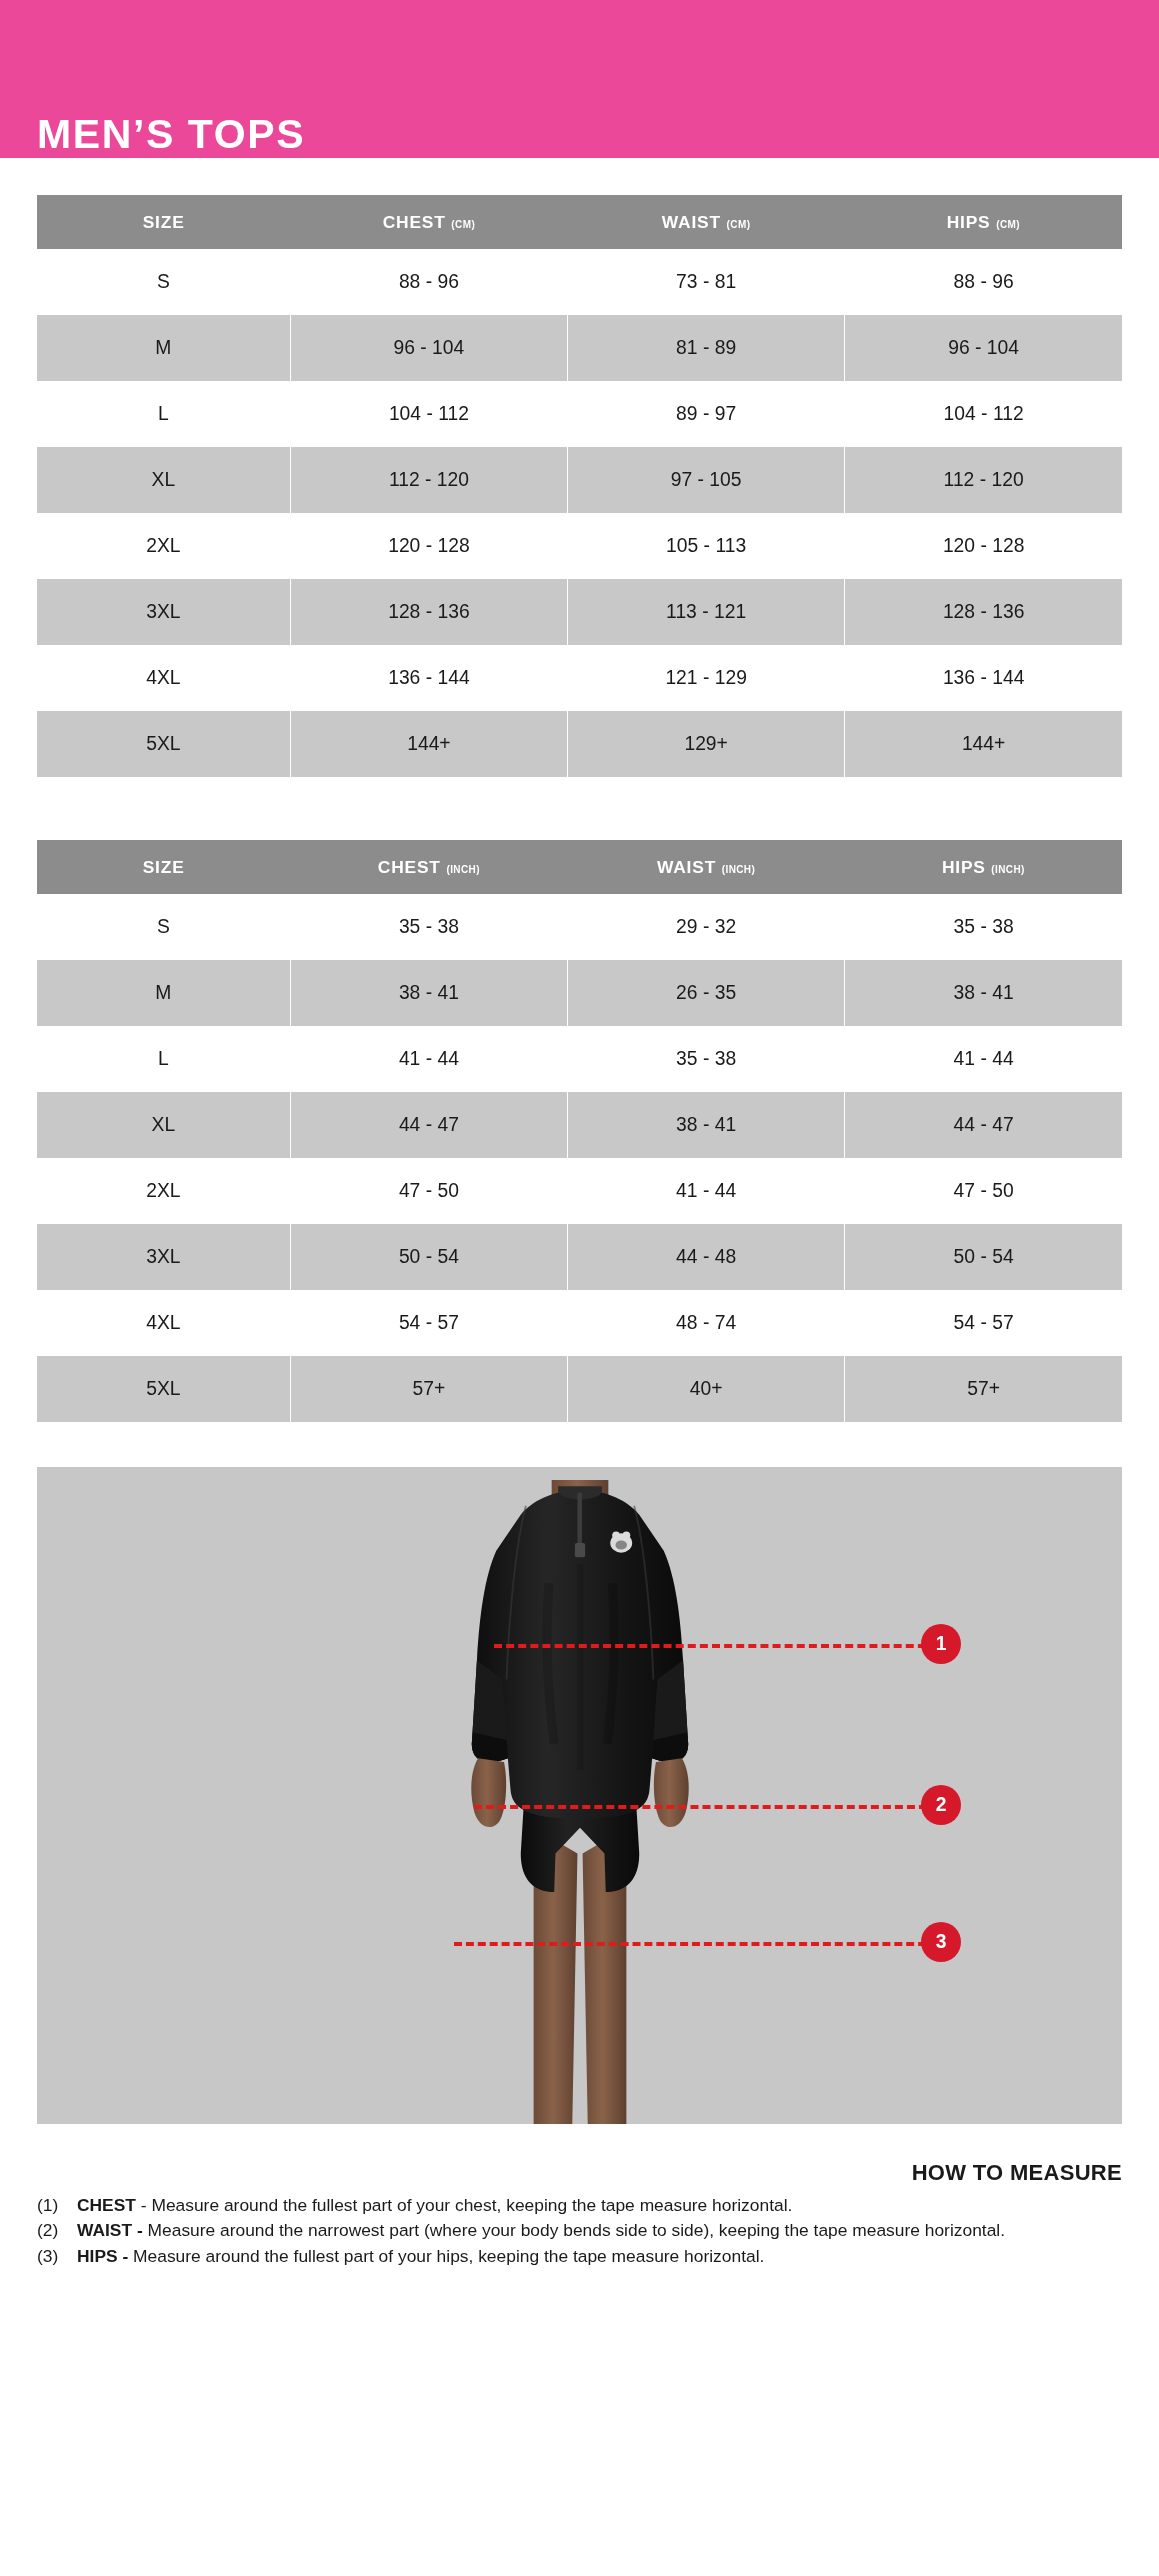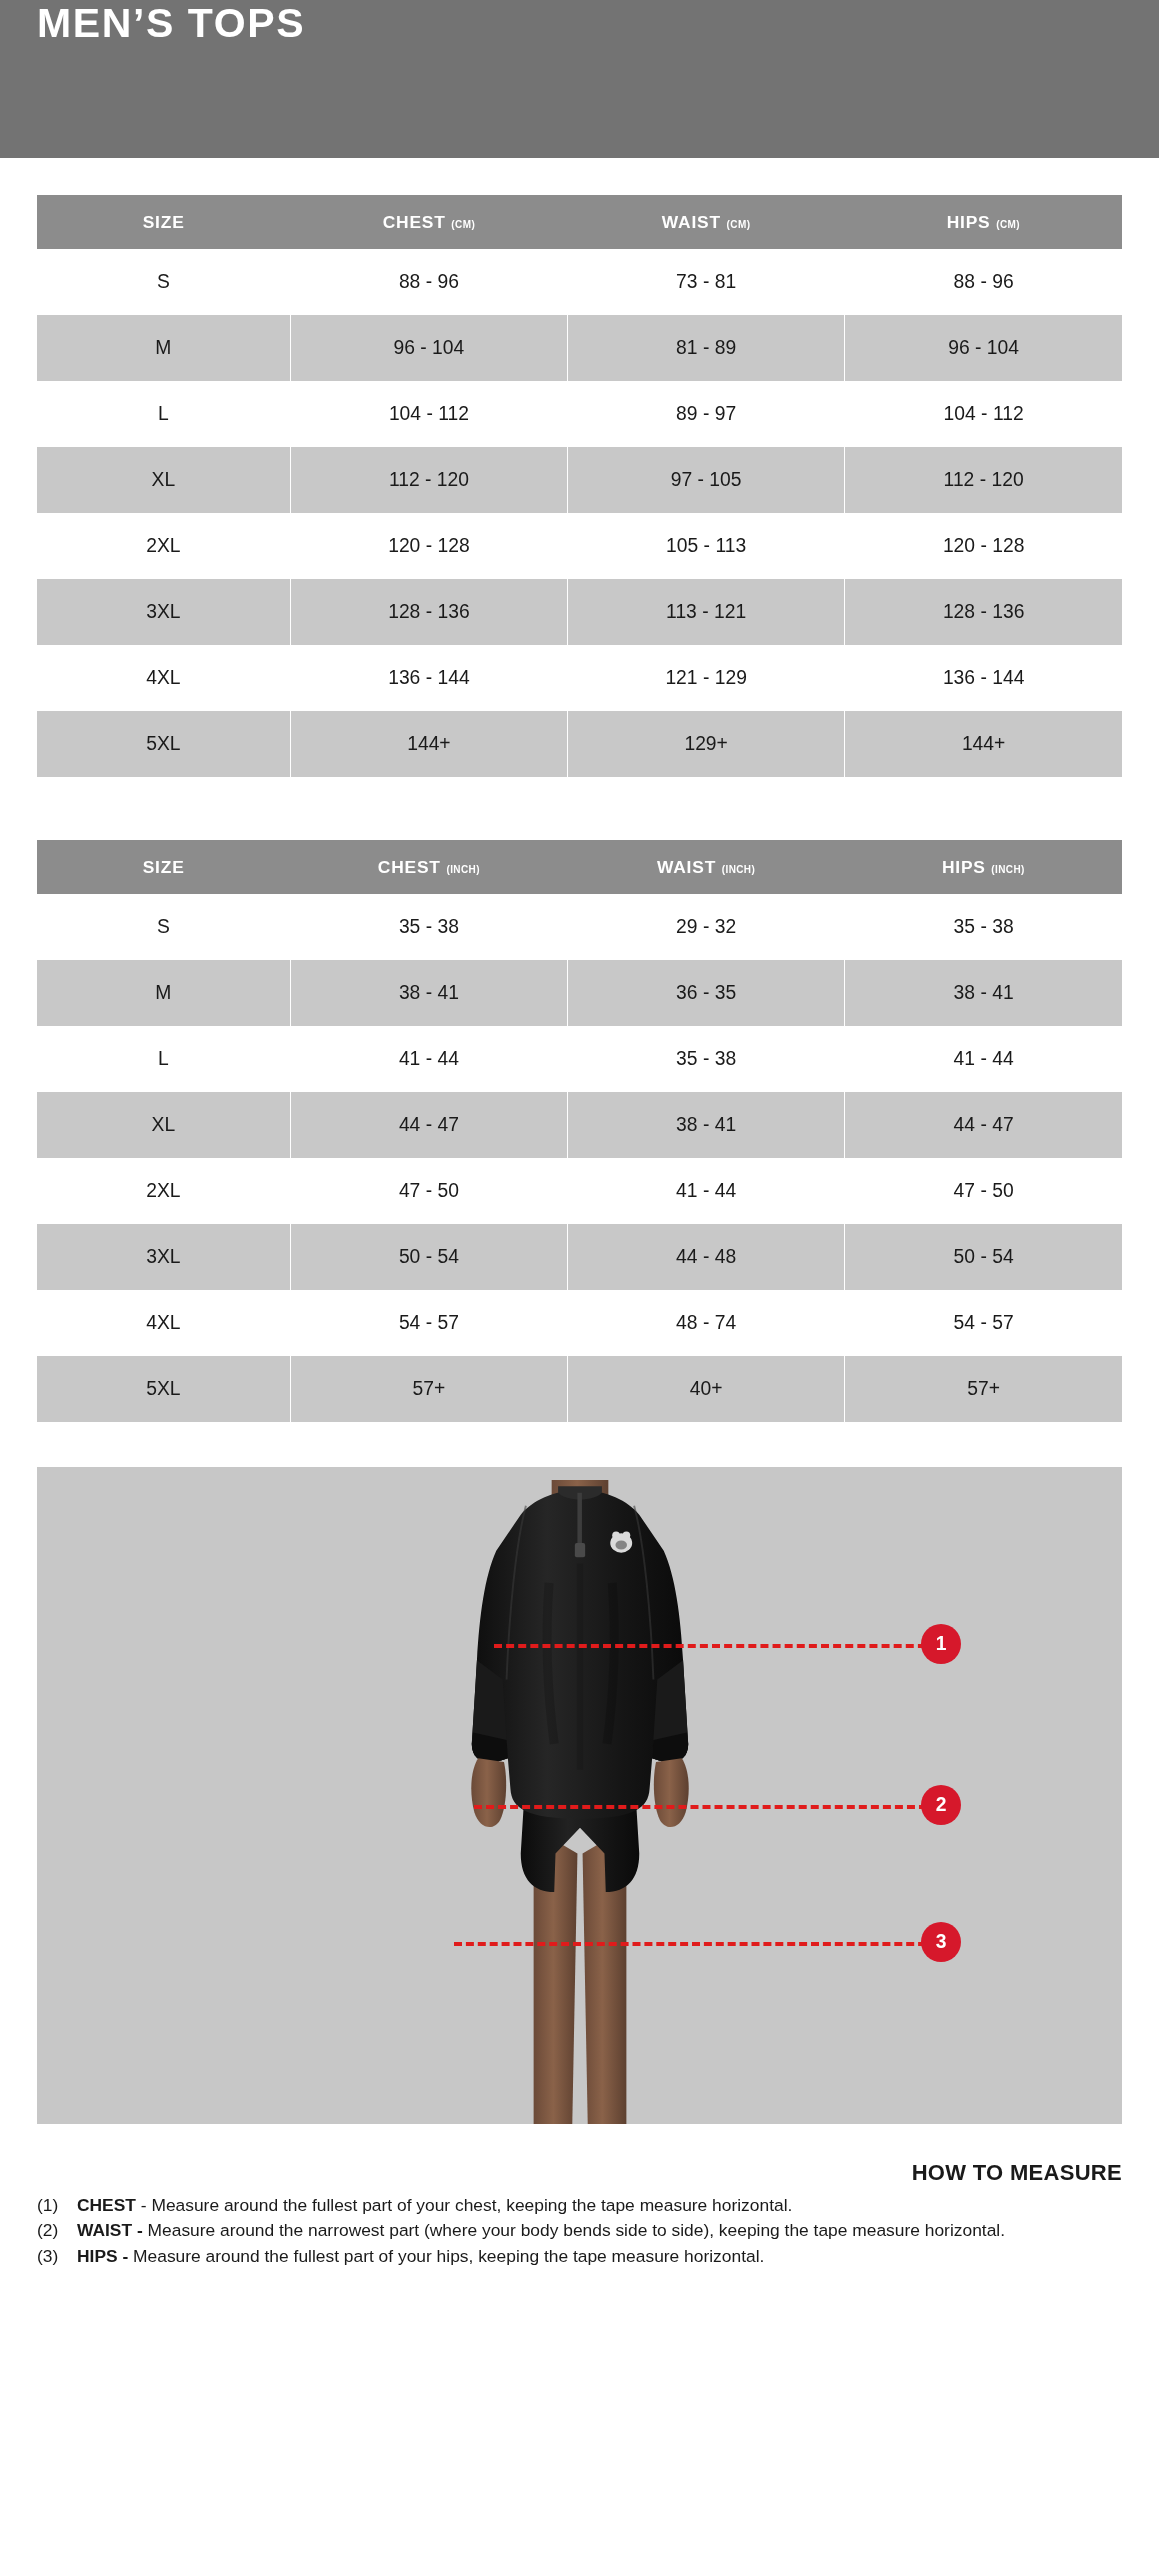--- a/index.html
+++ b/index.html
@@ -16,24 +16,24 @@
     -webkit-font-smoothing: antialiased;
   }
 
   .page {
     width: 1159px;
     box-sizing: border-box;
   }
 
   
   .header {
-    background: #737373;
+    background: #ec4899;
     height: 158px;
     display: flex;
-    align-items: flex-start;
+    align-items: flex-end;
     padding-left: 37px;
     box-sizing: border-box;
   }
   .header-title {
     color: #ffffff;
     font-size: 41px;
     font-weight: bold;
     letter-spacing: 1.6px;
   }
 
@@ -254,21 +254,21 @@
       <tbody>
         <tr>
           <td>S</td>
           <td>35 - 38</td>
           <td>29 - 32</td>
           <td>35 - 38</td>
         </tr>
         <tr>
           <td>M</td>
           <td>38 - 41</td>
-          <td>36 - 35</td>
+          <td>26 - 35</td>
           <td>38 - 41</td>
         </tr>
         <tr>
           <td>L</td>
           <td>41 - 44</td>
           <td>35 - 38</td>
           <td>41 - 44</td>
         </tr>
         <tr>
           <td>XL</td>

